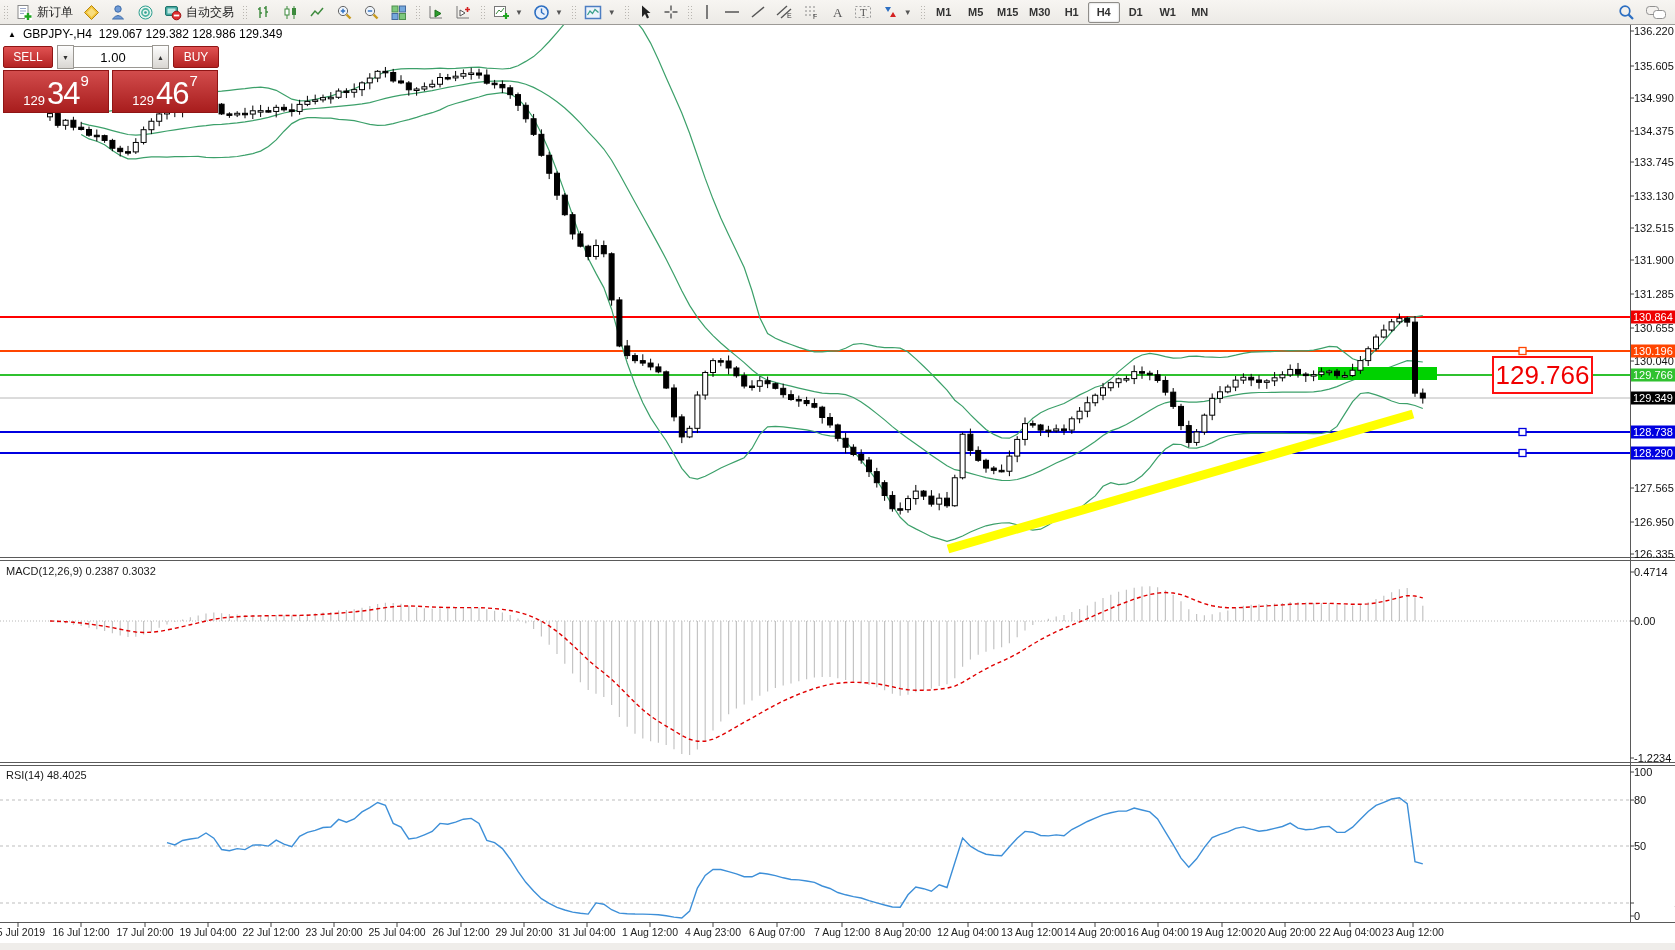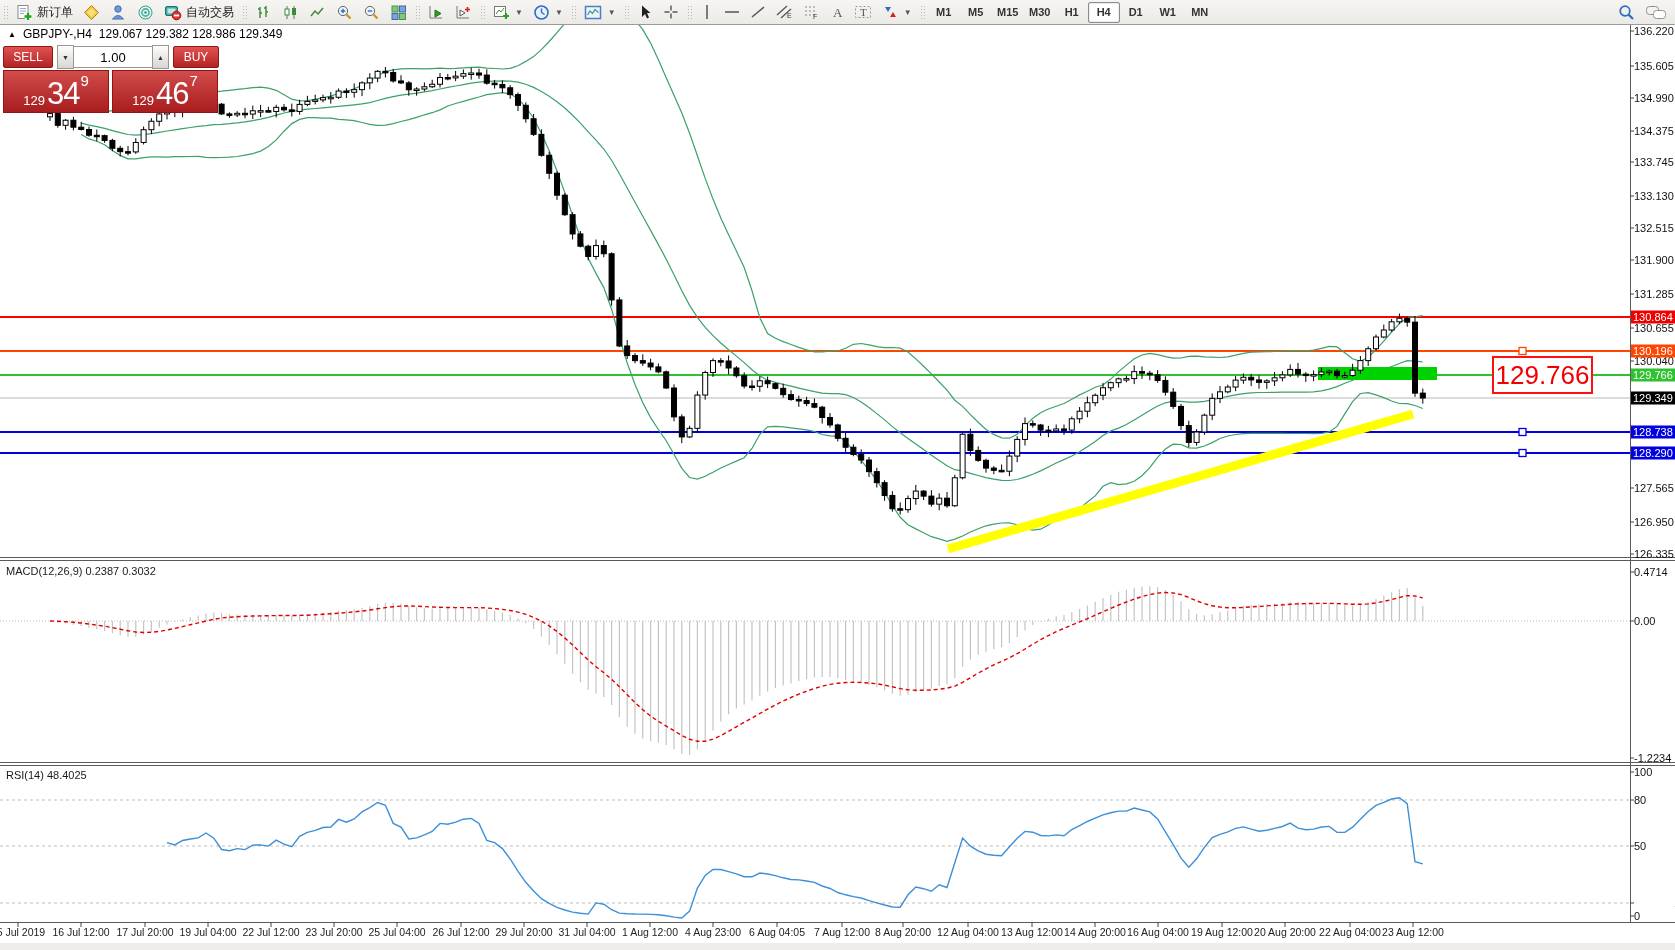--- a/index.html
+++ b/index.html
@@ -946,21 +946,21 @@
     <div class="t-label" style="left: 145px;">17 Jul 20:00</div>
     <div class="t-label" style="left: 208px;">19 Jul 04:00</div>
     <div class="t-label" style="left: 271px;">22 Jul 12:00</div>
     <div class="t-label" style="left: 334px;">23 Jul 20:00</div>
     <div class="t-label" style="left: 397px;">25 Jul 04:00</div>
     <div class="t-label" style="left: 461px;">26 Jul 12:00</div>
     <div class="t-label" style="left: 524px;">29 Jul 20:00</div>
     <div class="t-label" style="left: 587px;">31 Jul 04:00</div>
     <div class="t-label" style="left: 650px;">1 Aug 12:00</div>
     <div class="t-label" style="left: 713px;">4 Aug 23:00</div>
-    <div class="t-label" style="left: 777px;">6 Aug 04:05</div>
+    <div class="t-label" style="left: 777px;">6 Aug 07:00</div>
     <div class="t-label" style="left: 842px;">7 Aug 12:00</div>
     <div class="t-label" style="left: 903px;">8 Aug 20:00</div>
     <div class="t-label" style="left: 968px;">12 Aug 04:00</div>
     <div class="t-label" style="left: 1032px;">13 Aug 12:00</div>
     <div class="t-label" style="left: 1095px;">14 Aug 20:00</div>
     <div class="t-label" style="left: 1158px;">16 Aug 04:00</div>
     <div class="t-label" style="left: 1222px;">19 Aug 12:00</div>
     <div class="t-label" style="left: 1285px;">20 Aug 20:00</div>
     <div class="t-label" style="left: 1350px;">22 Aug 04:00</div>
     <div class="t-label" style="left: 1413px;">23 Aug 12:00</div>

